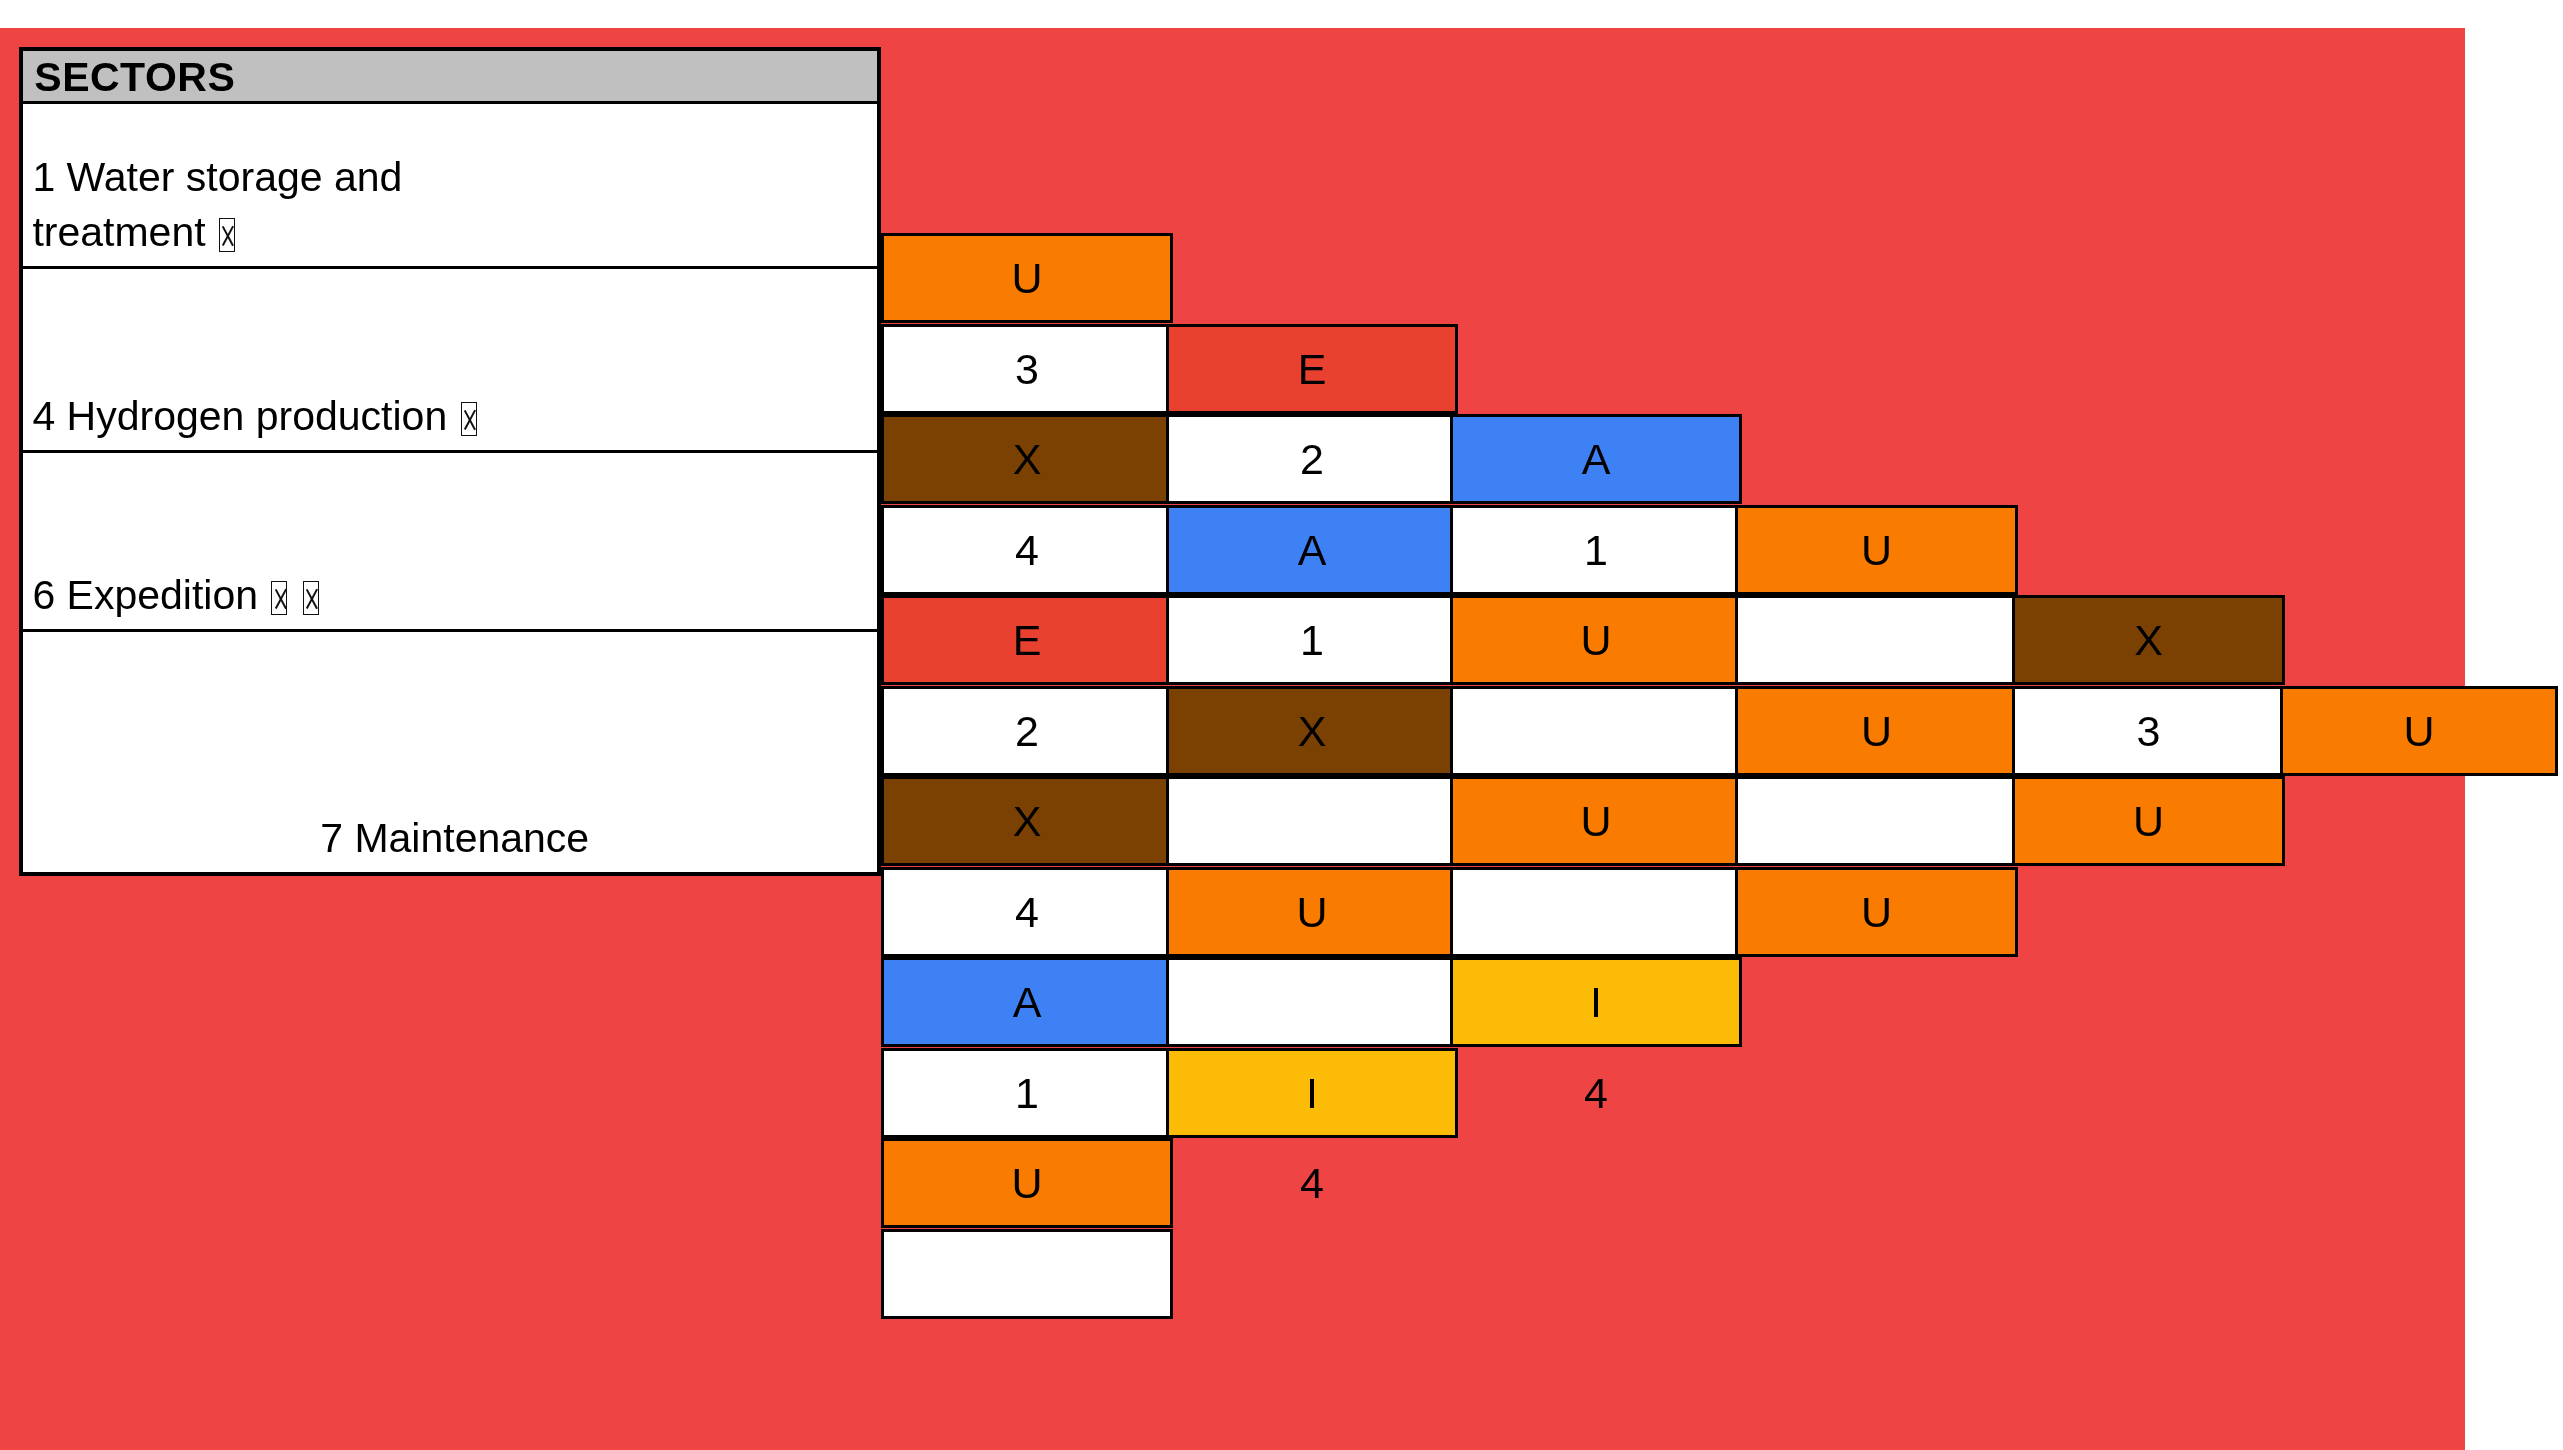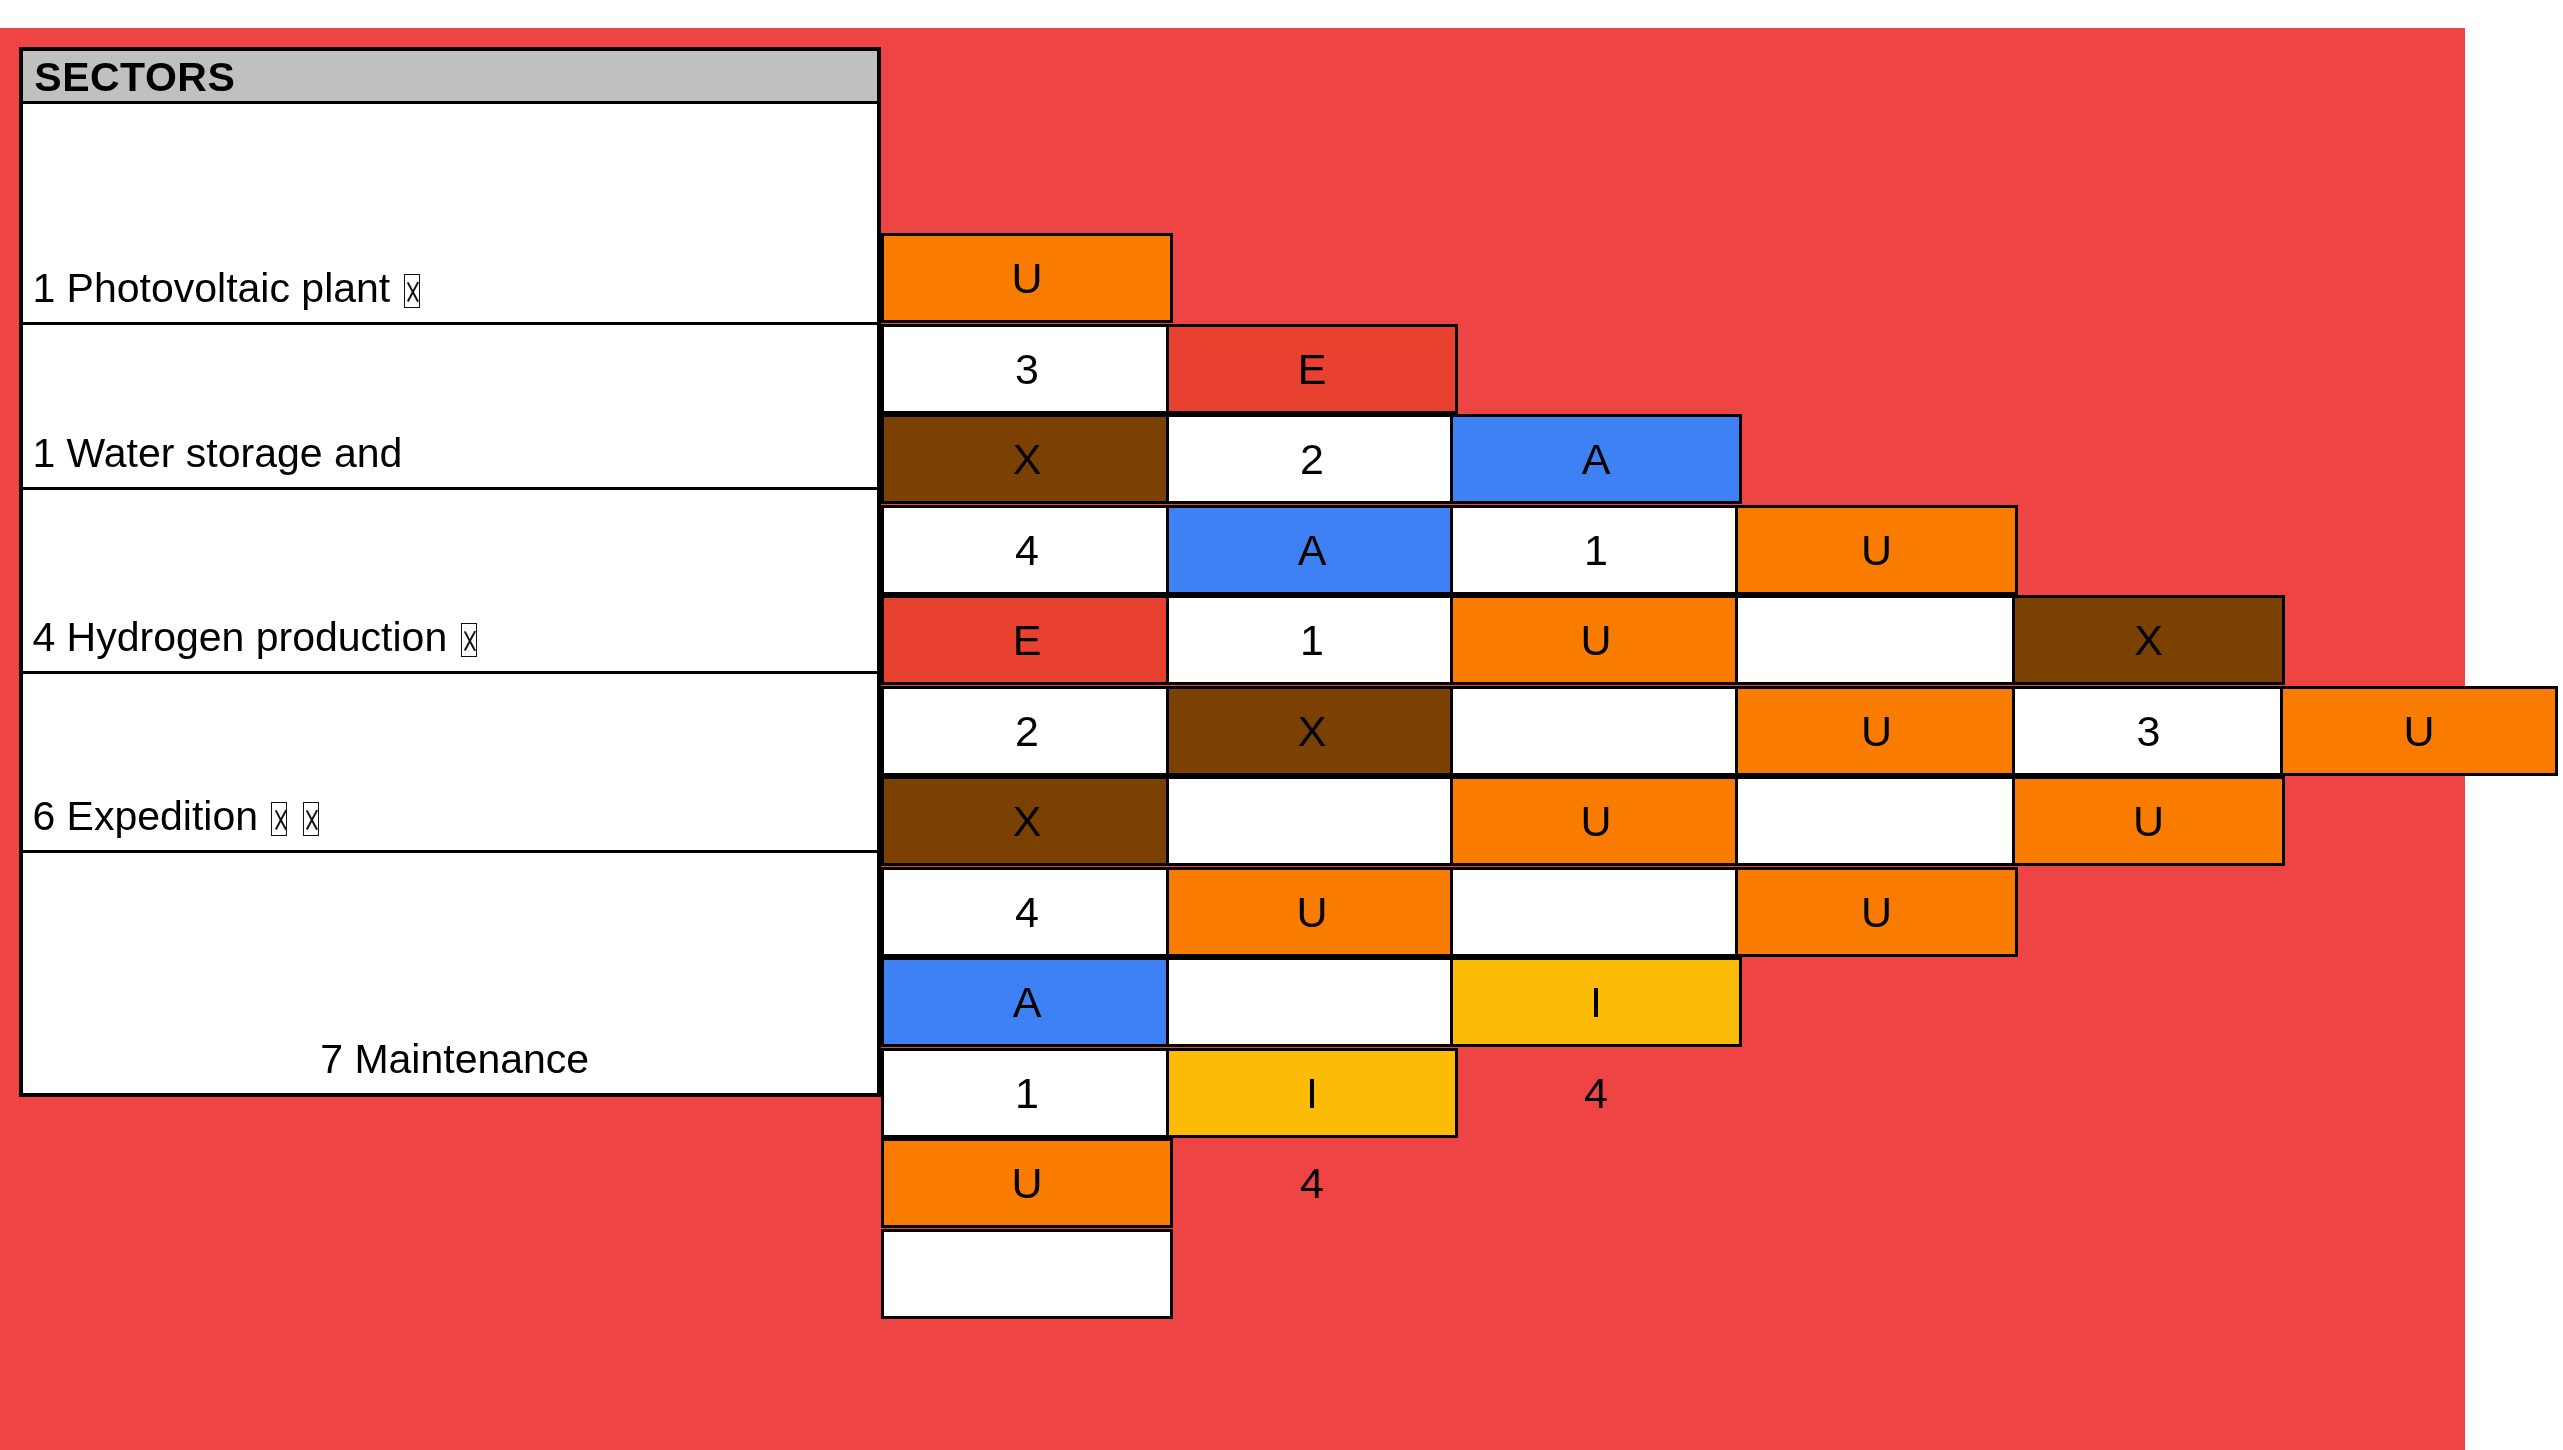--- a/index.html
+++ b/index.html
@@ -57,25 +57,23 @@
   .mcell.plain .val{font-size:43px;}
 </style>
 </head>
 <body>
 
 <div id="stage">
 
   <div id="sector-table">
     <div id="sector-header">SECTORS</div>
     <div id="sector-rows">
-        <div class="sector-row" style="height: 221px;">
-          <div class="line">1 Photovoltaic plant <span class="tofu"></span></div>
-        </div>
         <div class="sector-row" style="height: 165px;">
           <div class="line">1 Water storage and</div>
+          <div class="line">treatment <span class="tofu"></span></div>
         </div>
         <div class="sector-row" style="height: 184px;">
           <div class="line">4 Hydrogen production <span class="tofu"></span></div>
         </div>
         <div class="sector-row" style="height: 179px;">
           <div class="line">6 Expedition <span class="tofu"></span> <span class="tofu"></span></div>
         </div>
         <div class="sector-row" style="height: 240px;">
           <div class="line">7 Maintenance</div>
         </div>

